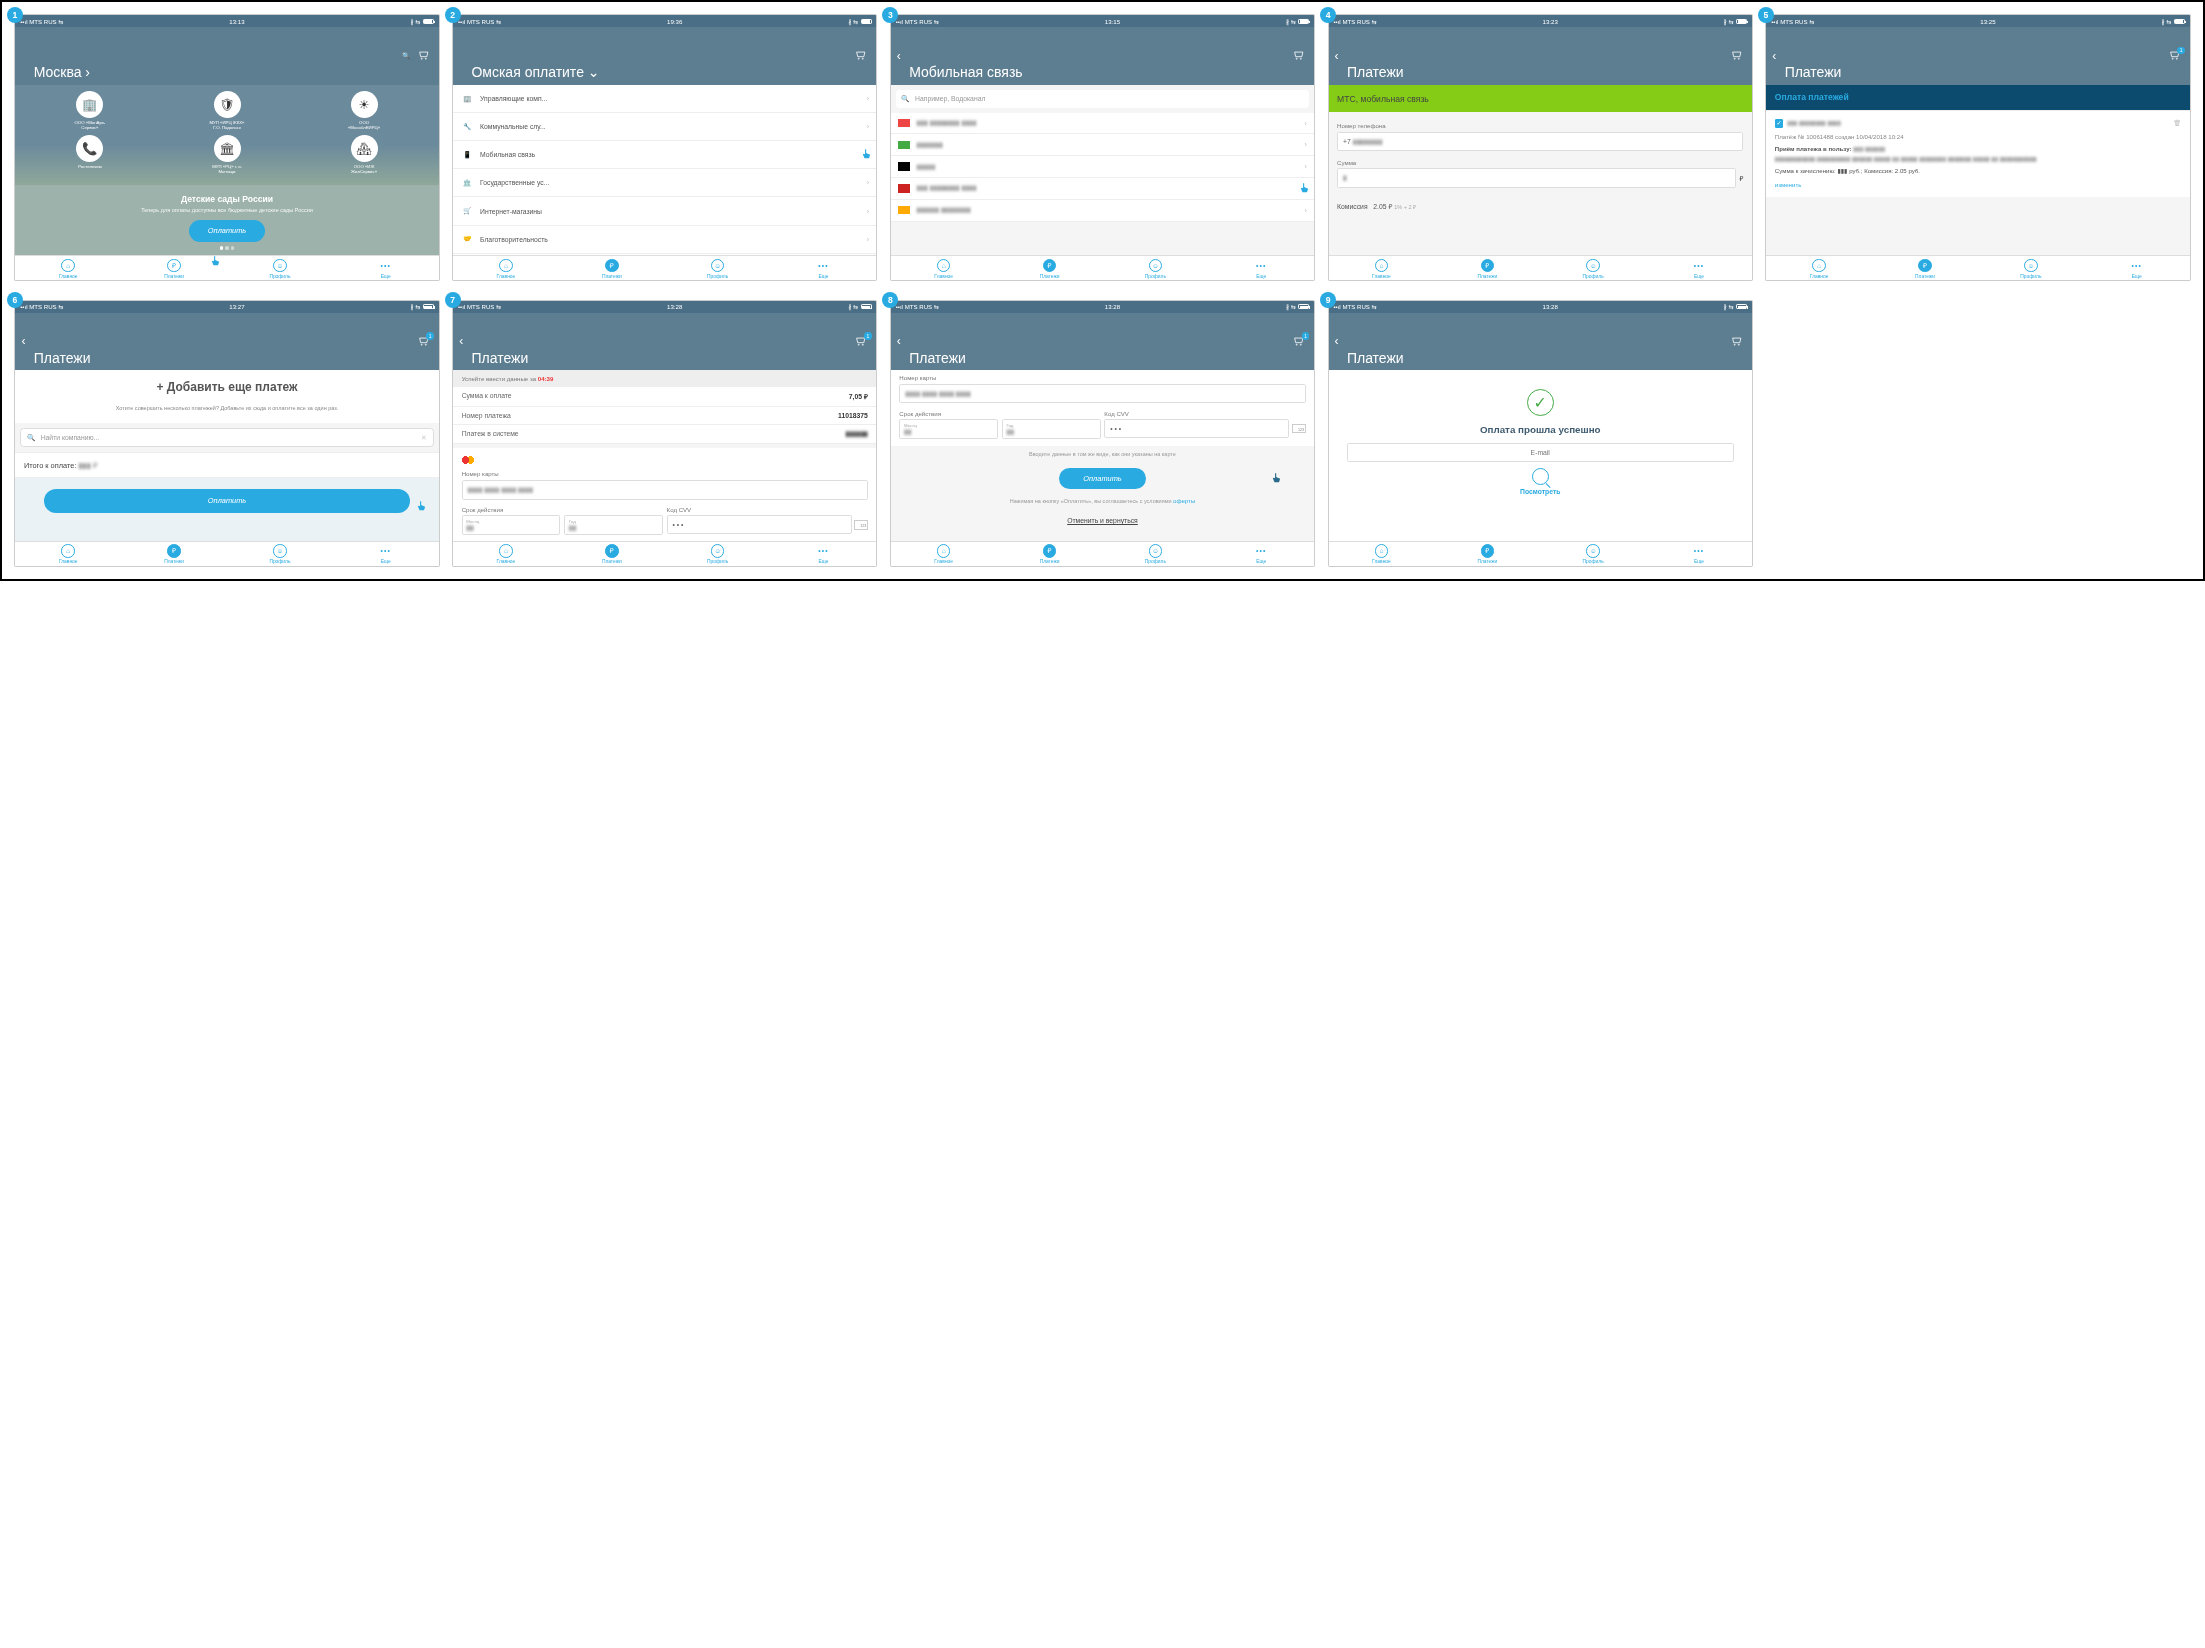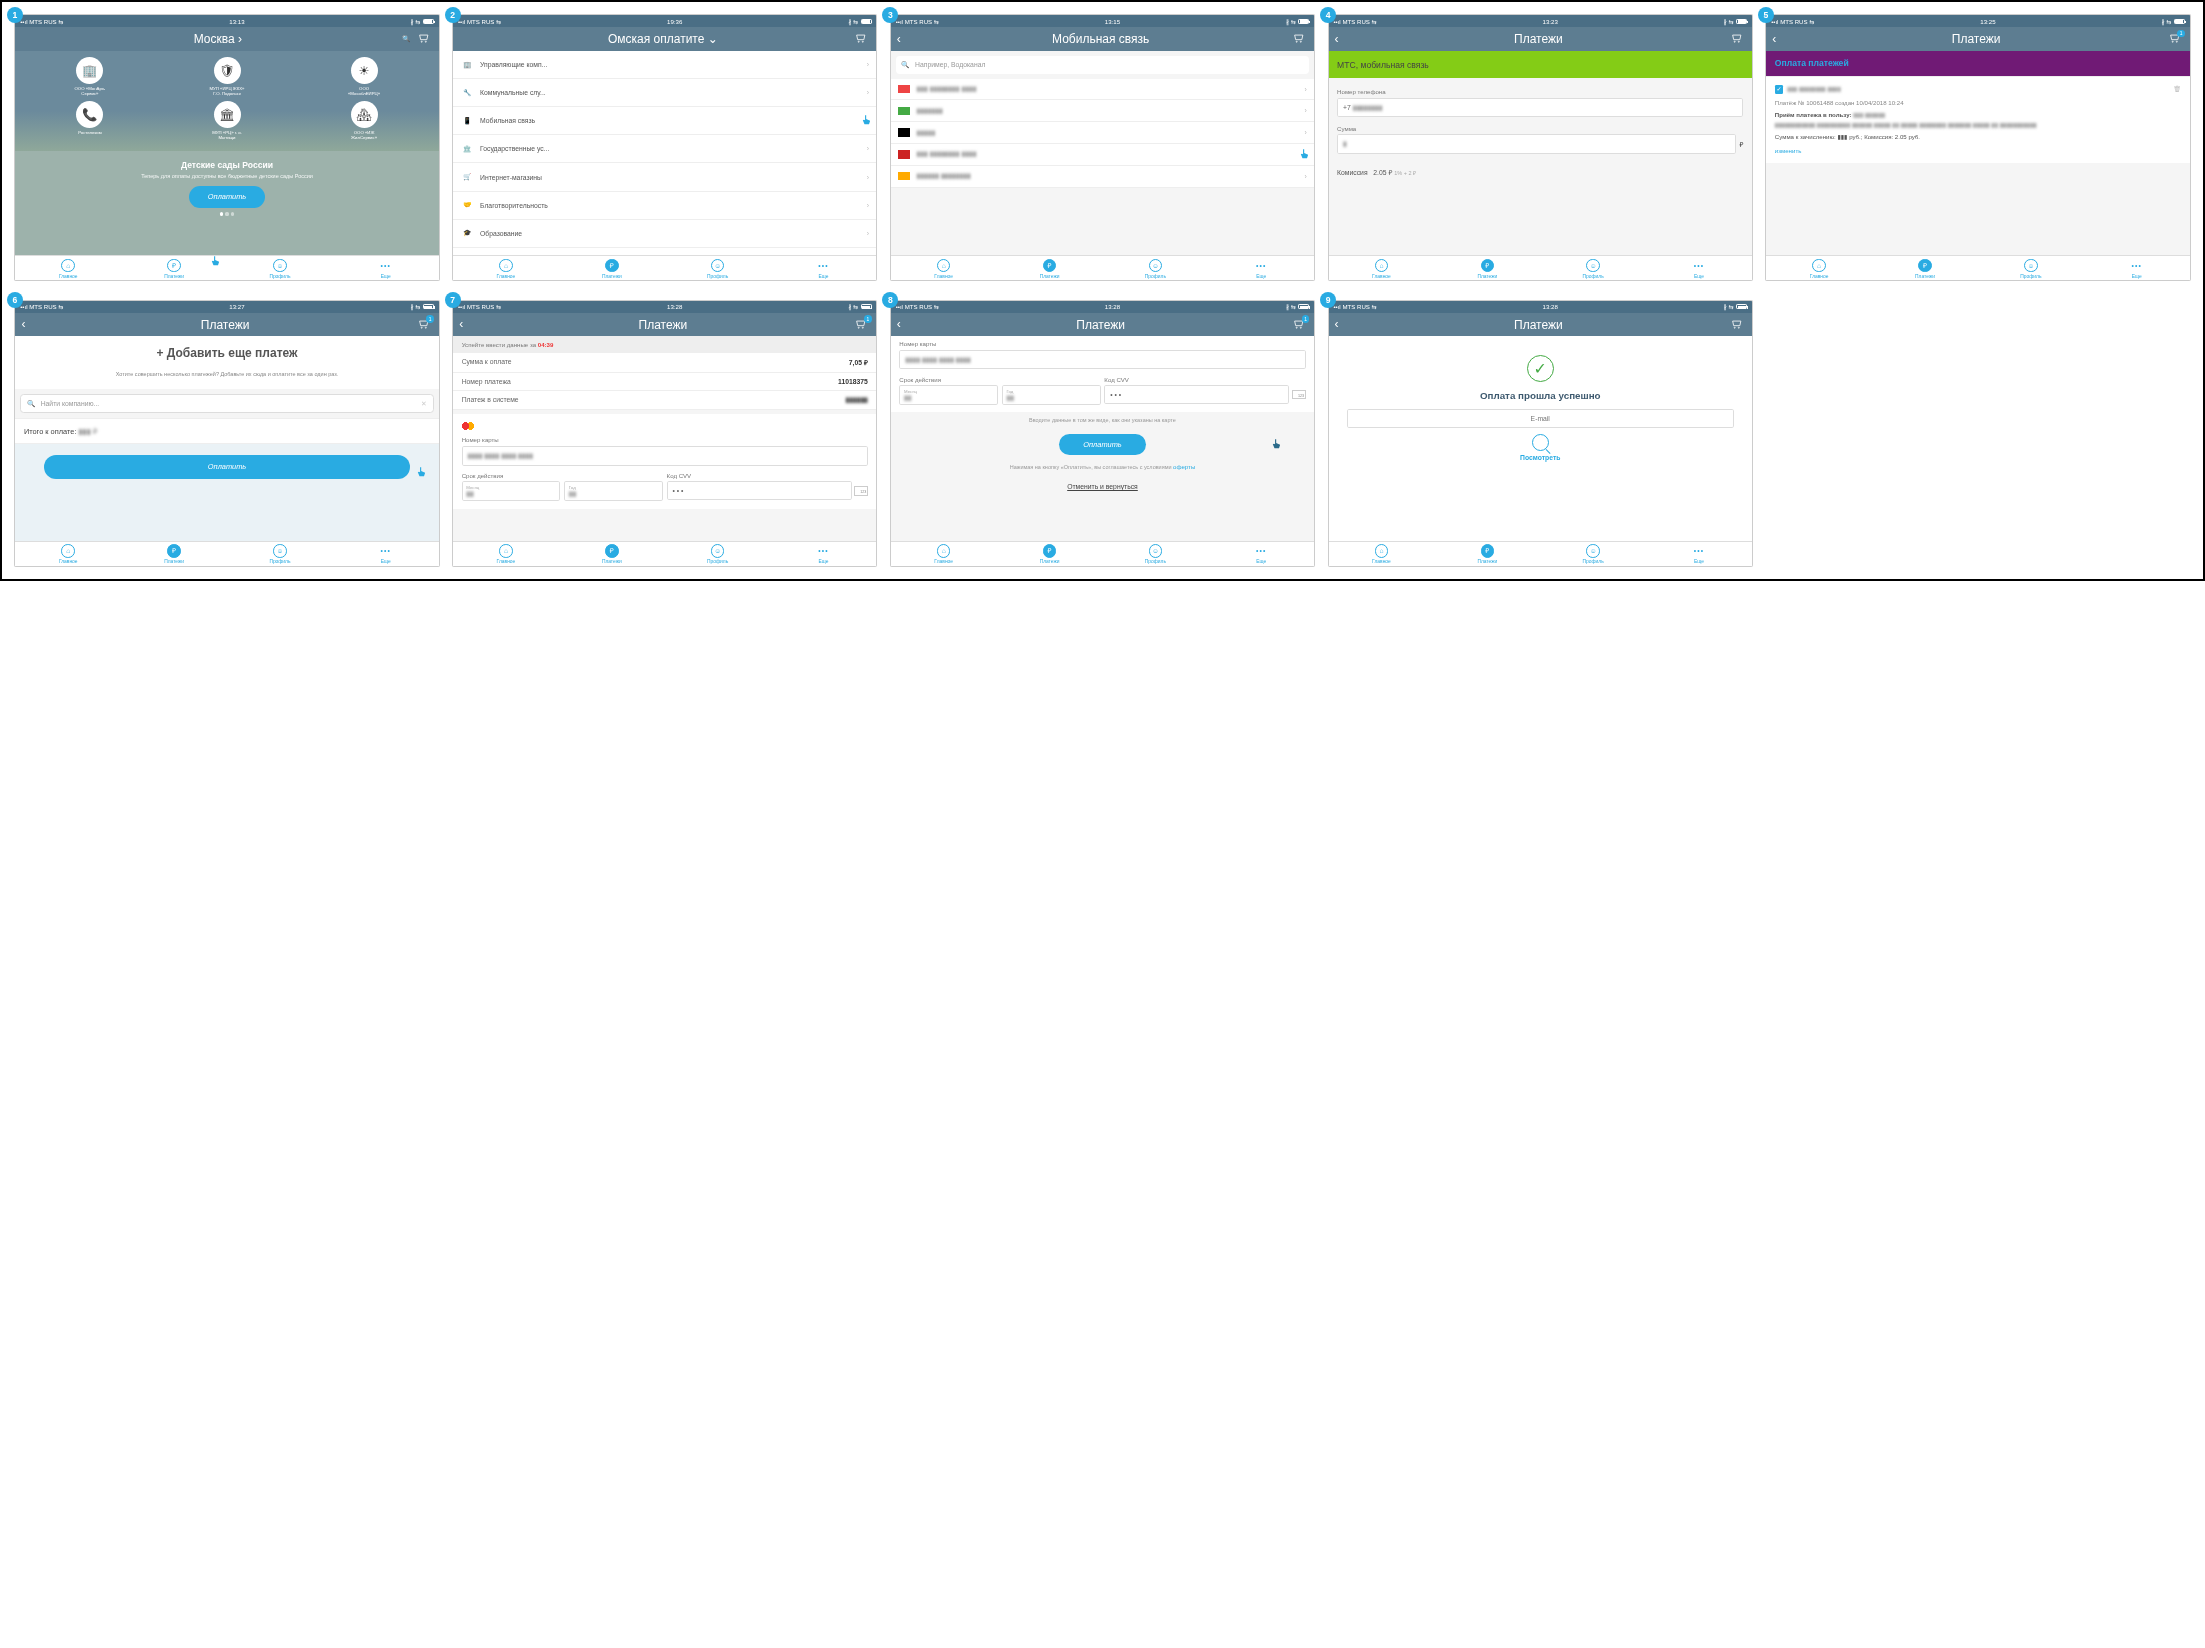--- a/index.html
+++ b/index.html
@@ -5,21 +5,21 @@
   * { box-sizing: border-box; margin: 0; padding: 0; }
   body { font-family: -apple-system, Helvetica, Arial, sans-serif; background: #fff; padding: 12.3px; border: 2.5px solid #000; }
   .grid { display: grid; grid-template-columns: repeat(5, 1fr); gap: 18.4px 12.3px; }
   .cell { position: relative; }
   .badge { position: absolute; top: -7.4px; left: -7.4px; width: 16px; height: 16px; background: #29abe2; color: #fff; border-radius: 50%; display: flex; align-items: center; justify-content: center; font-size: 8.6px; font-weight: 600; z-index: 10; }
   .phone { background: #fff; border: 0.6px solid #ccc; border-radius: 1.2px; overflow: hidden; display: flex; flex-direction: column; height: 267px; width: 100%; font-size: 6.8px; color: #333; }
   .statusbar { background: #4a6e85; color: #fff; display: flex; justify-content: space-between; align-items: center; padding: 2.5px 4.9px; font-size: 6.1px; }
   .statusbar .center { flex:1; text-align:center; }
   .statusbar .right { display:flex; gap:2.5px; align-items:center; }
   .navbar { background: #5d7d91; color: #fff; display: flex; align-items: center; justify-content: space-between; padding: 4.9px 6.1px; min-height: 23.4px; }
-  .navbar .title { flex: 1; text-align: center; font-size: 12px; }
+  .navbar .title { flex: 1; text-align: left; font-size: 14px; margin-top: 32px; }
   .navbar .back { font-size: 12.3px; line-height: 1; cursor: pointer; width:12.3px; }
   .cart { position: relative; width:16px; height:13.5px; }
   .cart svg { width:13.5px; height:12.3px; }
   .cart-badge { position:absolute; top:-2.5px; right:-1.2px; background:#29abe2; color:#fff; border-radius:50%; width:7.4px; height:7.4px; font-size:4.9px; display:flex; align-items:center; justify-content:center; }
   .content { flex:1; overflow:hidden; background:#f5f5f5; }
   .tabbar { display:flex; border-top:0.6px solid #ddd; background:#fff; }
   .tab { flex:1; display:flex; flex-direction:column; align-items:center; padding:2.5px 0 1.8px; font-size:4.9px; color:#29abe2; cursor:pointer; gap:1.2px; }
   .tab.active .tabicon { background:#29abe2; }
   .tabicon { width:13.5px; height:13.5px; border:0.9px solid #29abe2; border-radius:50%; display:flex; align-items:center; justify-content:center; font-size:6.8px; color:#29abe2; }
   .tab.active .tabicon { color:#fff; }
@@ -43,21 +43,21 @@
   .provider { background:#fff; border-bottom:0.6px solid #eee; padding:6.1px 7.4px; display:flex; align-items:center; gap:6.1px; cursor:pointer; position:relative; }
   .provider .logo { width:12.3px; height:8.6px; background:#ddd; flex-shrink:0; }
   .provider .blur { filter:blur(1.8px); color:#888; font-size:6.8px; }
   .section { padding:7.4px 8.6px; }
   .section-title { color:#444; font-size:8.6px; margin-bottom:2.5px; }
   .label { color:#777; font-size:6.1px; margin-bottom:2.5px; }
   .input { background:#fff; border:0.6px solid #ddd; border-radius:1.8px; padding:4.9px; width:100%; font-size:6.8px; color:#666; }
   .row2 { display:flex; gap:3.7px; }
   .commission { font-size:6.8px; color:#555; padding:6.1px 8.6px 0; }
   .bottom-cta { padding:11px 8.6px; text-align:center; background:#eaf2f6; position:relative; }
-  .receipt-title { color:#29abe2; font-size:8.6px; font-weight:600; padding:7.4px 8.6px; background:#701a75; border-bottom:0.6px solid #eee; }
+  .receipt-title { color:#29abe2; font-size:8.6px; font-weight:600; padding:7.4px 8.6px; background:#0c4a6e; border-bottom:0.6px solid #eee; }
   .receipt-body { background:#fff; padding:7.4px 8.6px; font-size:6.1px; color:#555; line-height:1.5; }
   .receipt-body .chk { display:inline-block; width:8.6px; height:8.6px; background:#29abe2; color:#fff; text-align:center; line-height:8.6px; margin-right:3.7px; border-radius:1.2px; font-size:6.1px; }
   .blurtext { filter:blur(1.8px); display:inline; color:#888; }
   .link { color:#29abe2; font-size:6.1px; }
   .timer { color:#e33; font-weight:600; }
   .kv { display:flex; gap:4.9px; padding:4.9px 8.6px; font-size:6.8px; color:#666; border-bottom:0.6px solid #eee; background:#fff; }
   .kv .k { flex:1; }
   .kv .v { font-weight:600; color:#333; }
   .cardicon { width:14.8px; height:9.8px; background:#fff; border:0.6px solid #ccc; display:inline-block; vertical-align:middle; position:relative; }
   .cardicon::after { content:'123'; font-size:3.7px; position:absolute; bottom:0.6px; right:0.6px; color:#888; }

